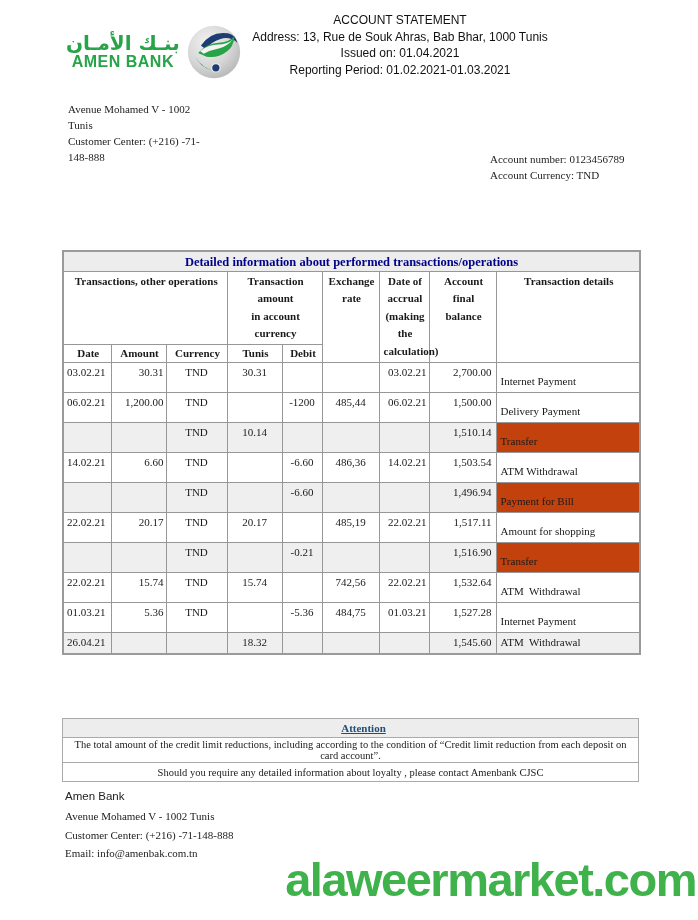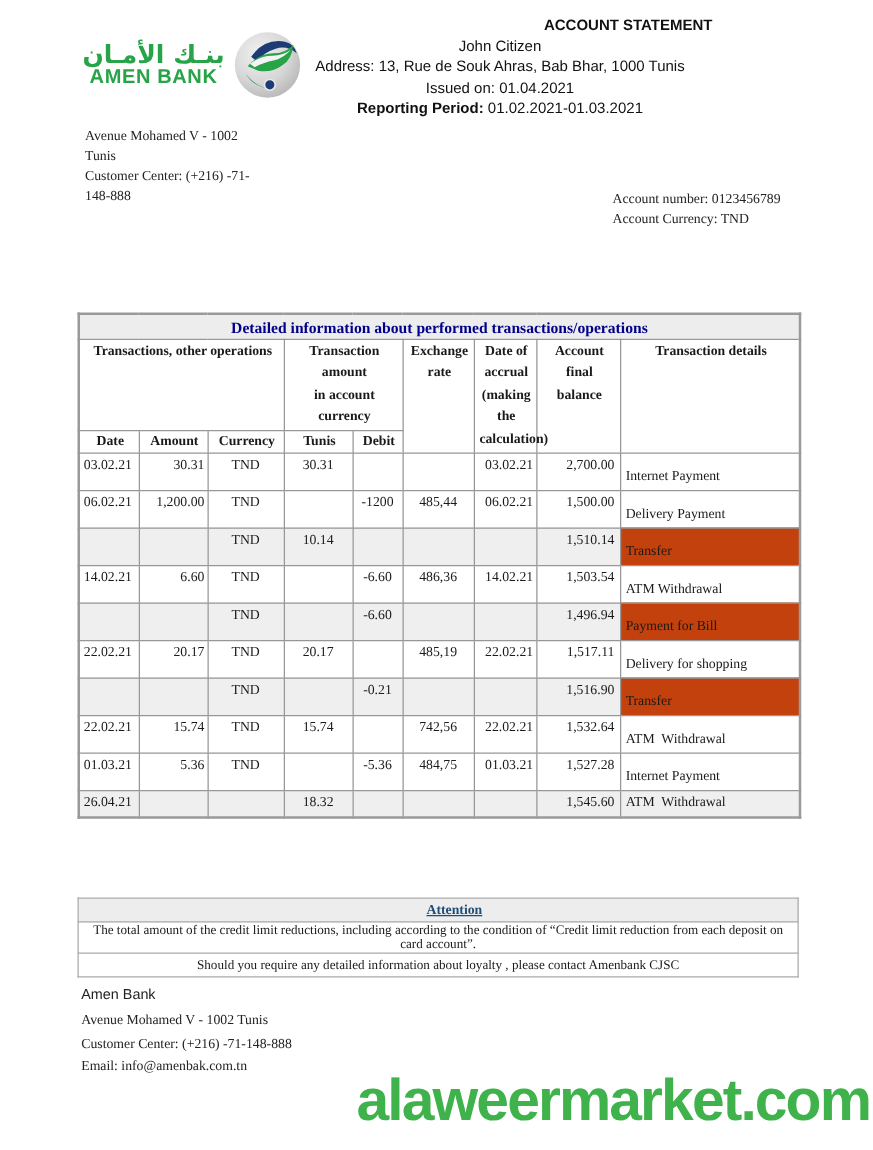--- a/index.html
+++ b/index.html
@@ -10,21 +10,21 @@
   
   .logo { position:absolute; left:66px; top:24px; display:flex; align-items:center; gap:6px; }
   .logo-text { text-align:center; color:#27a348; }
   .logo-arabic { font-family:"DejaVu Sans", sans-serif; font-size:20px; font-weight:bold; line-height:20px; }
   .logo-latin  { font-family:"Liberation Sans", sans-serif; font-size:16px; font-weight:bold; letter-spacing:0.5px; line-height:18px; }
   .logo-sphere { width:56px; height:56px; }
 
   
   .doc-header { position:absolute; left:230px; top:12px; width:340px; text-align:center;
                 font-family:"Liberation Sans", sans-serif; font-size:12px; line-height:16.5px; color:#111; }
-  .doc-header .bold { font-weight:bold;text-align:right; }
+  .doc-header .bold { font-weight:normal; }
 
   
   .branch-address { position:absolute; left:68px; top:101px; width:180px;
                     font-size:11px; line-height:16px; white-space:pre-line; color:#222; }
 
   
   .account-info { position:absolute; left:490px; top:151px; font-size:11px; line-height:16px; color:#222; }
 
   
   .tx-table-wrap { position:absolute; left:62px; top:250px; width:577px; }
@@ -94,21 +94,20 @@
     <path d="M16,23 Q27,7 45,10 Q53,12 55,20 Q47,13 37,16 Q27,19 21,27 Z" fill="#1e3c74"></path>
     <path d="M13,31 Q23,20 35,20 Q45,20 52,13 Q51,25 43,30 Q34,37 22,35 Z" fill="#27a348"></path>
     <path d="M15,29 Q24,22 34,22 Q44,22 50,17 Q44,24 36,26 Q26,28 19,32 Z" fill="#f4f4f4"></path>
     <path d="M10,35 Q17,48 34,51 Q19,49 13,40 Z" fill="#27a348"></path>
     <circle cx="32" cy="47" r="4.6" fill="#1e3c74" stroke="#e9e9e9" stroke-width="1.4"></circle>
   </svg>
 </div>
 
 <div class="doc-header">
   <div class="bold">ACCOUNT STATEMENT</div>
-  <div>John Citizen</div>
   <div>Address: 13, Rue de Souk Ahras, Bab Bhar, 1000 Tunis</div>
   <div>Issued on: 01.04.2021</div>
   <div><span class="bold">Reporting Period:</span><span> 01.02.2021-01.03.2021</span></div>
 </div>
 
 <div class="branch-address">Avenue Mohamed V - 1002
 Tunis
 Customer Center: (+216) -71-
 148-888</div>
 
@@ -218,21 +217,21 @@
         </tr>
         <tr>
           <td class="col-date">22.02.21</td>
           <td class="col-amount">20.17</td>
           <td class="col-currency">TND</td>
           <td class="col-credit">20.17</td>
           <td class="col-debit"></td>
           <td class="col-rate">485,19</td>
           <td class="col-accrual">22.02.21</td>
           <td class="col-balance">1,517.11</td>
-          <td class="col-details">Delivery for shopping</td>
+          <td class="col-details">Amount for shopping</td>
         </tr>
         <tr class="shaded">
           <td class="col-date"></td>
           <td class="col-amount"></td>
           <td class="col-currency">TND</td>
           <td class="col-credit"></td>
           <td class="col-debit">-0.21</td>
           <td class="col-rate"></td>
           <td class="col-accrual"></td>
           <td class="col-balance">1,516.90</td>

